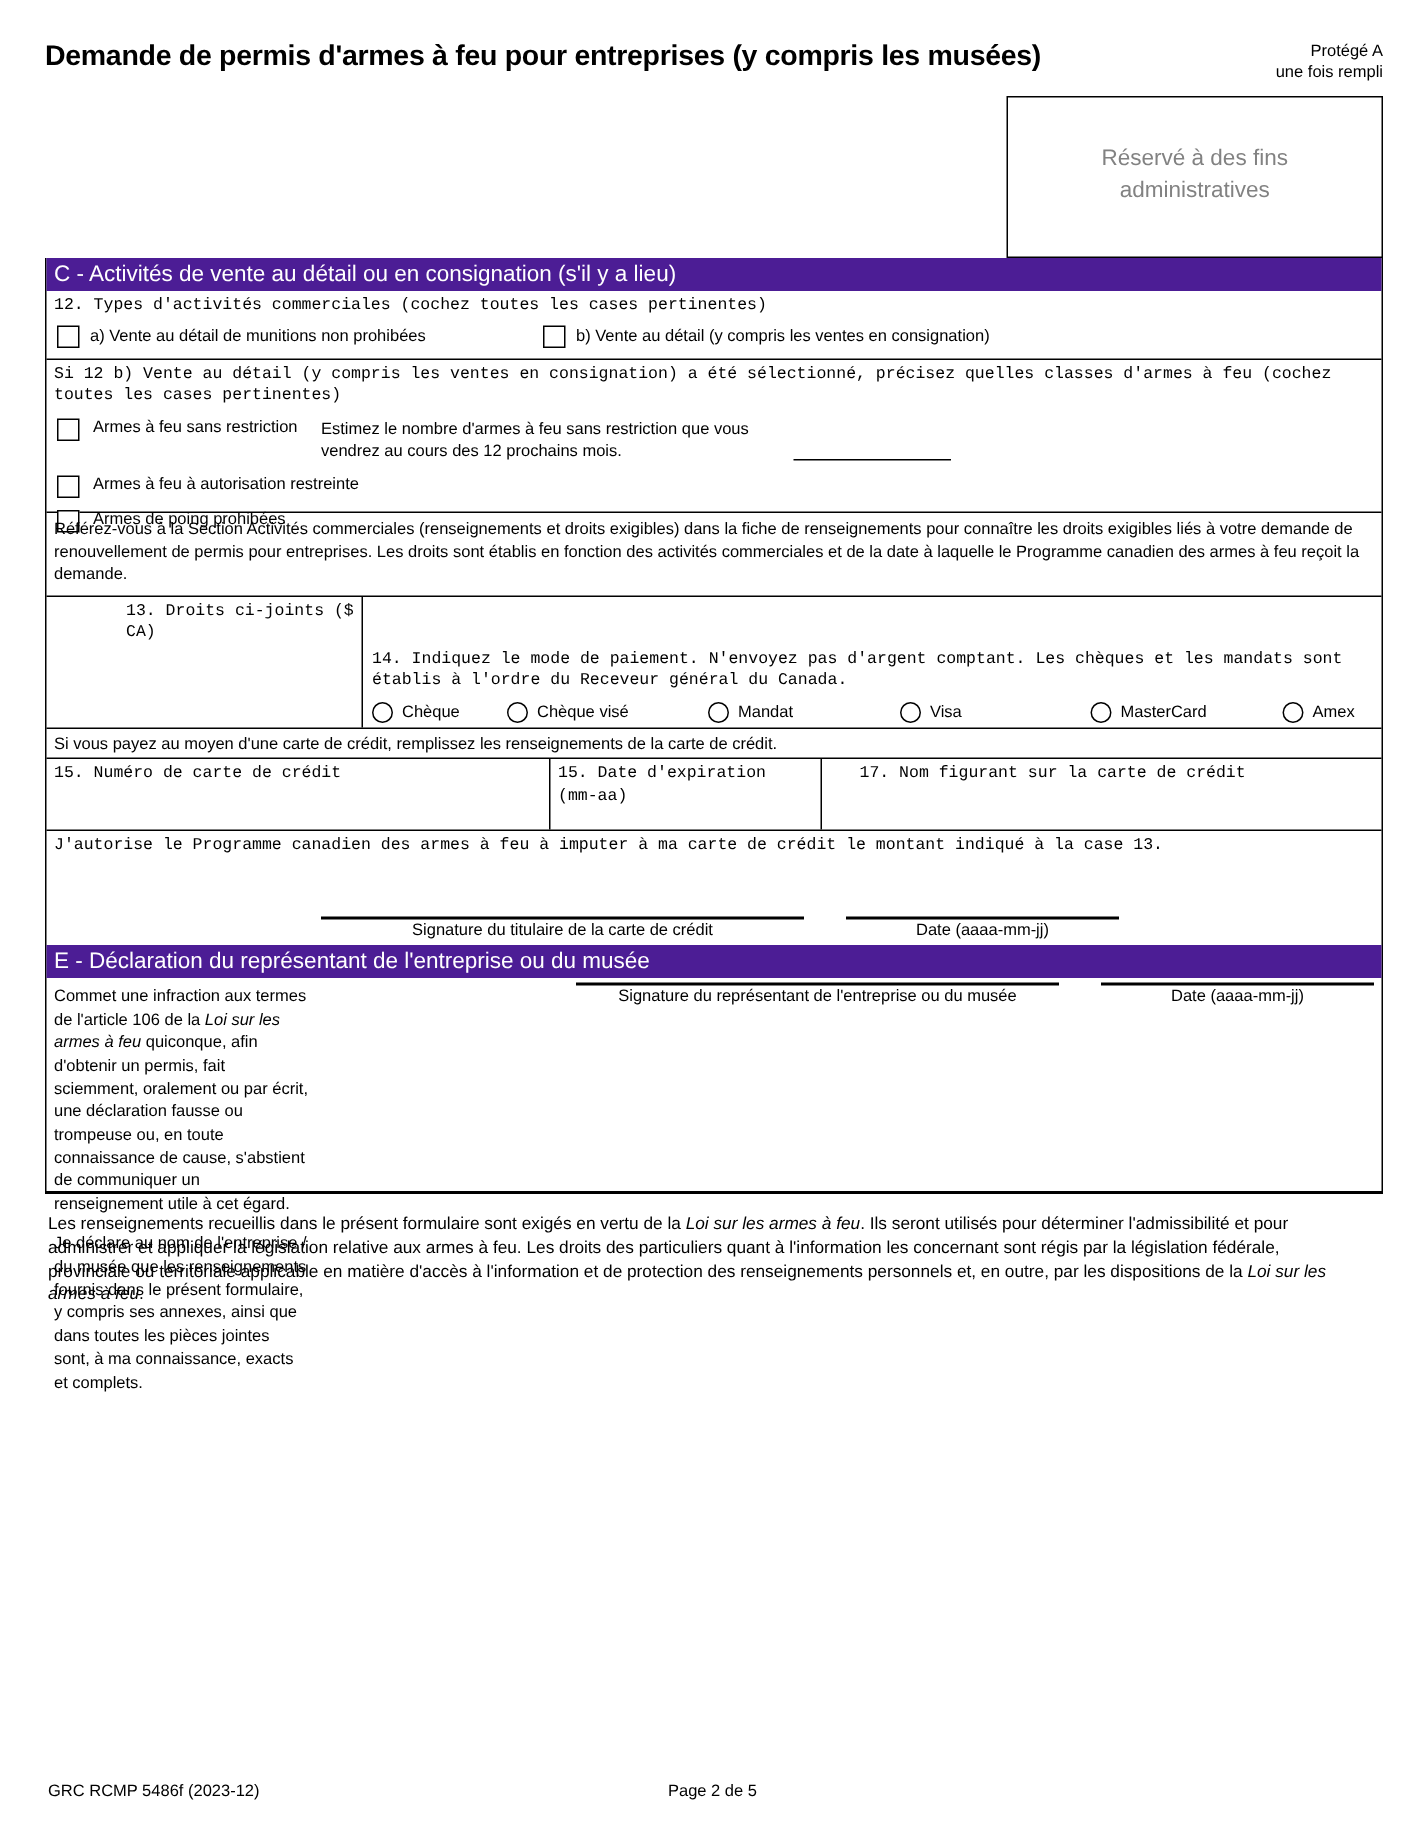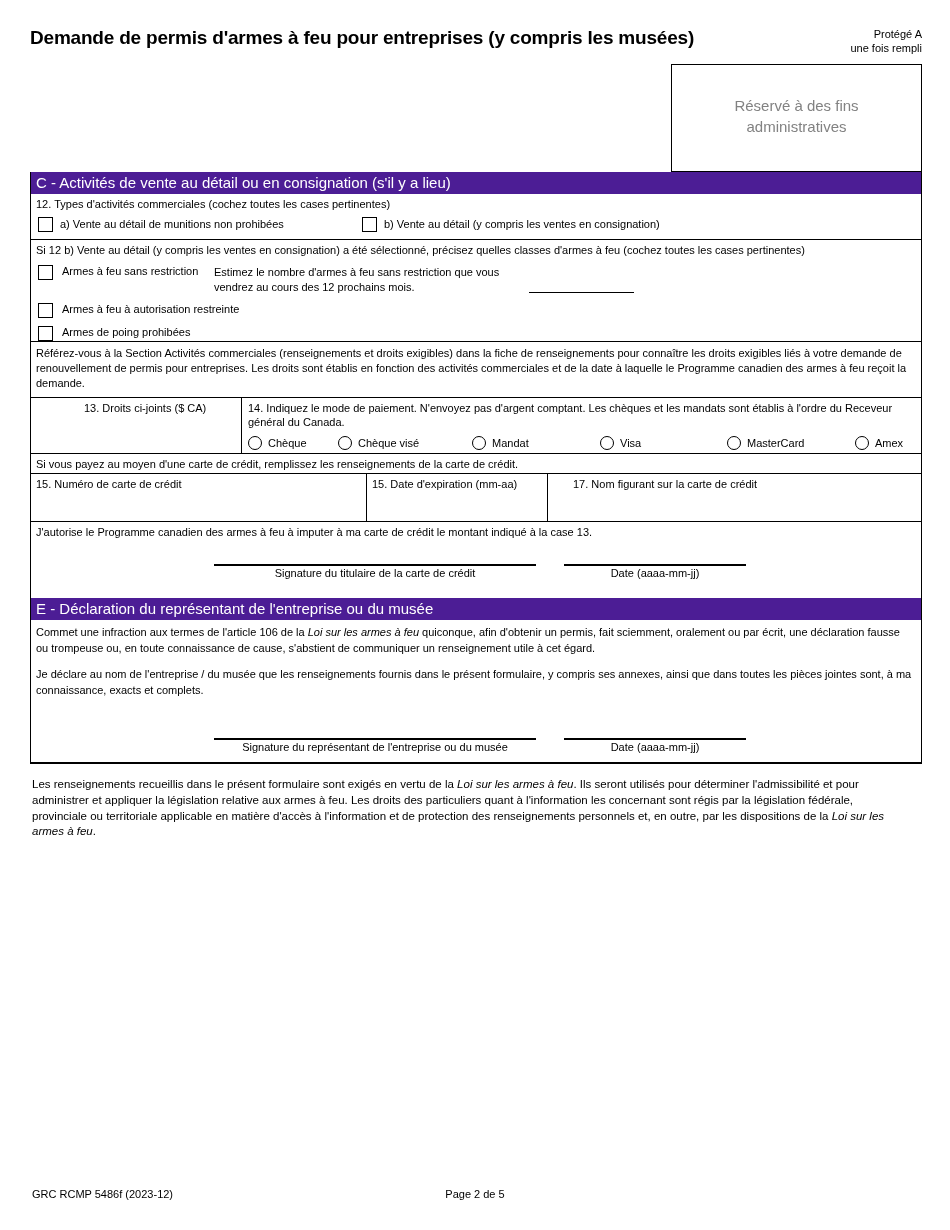--- a/index.html
+++ b/index.html
@@ -12,21 +12,21 @@
   .title{margin:0;font-size:19px;font-weight:700;line-height:24px;white-space:nowrap;letter-spacing:-0.2px;}
   .protege{font-size:11px;line-height:1.3;text-align:right;white-space:nowrap;padding-top:1px;}
   .adminwrap{display:flex;justify-content:flex-end;padding-right:28px;margin-top:8px;padding-left:16px;}
   .admin-box{box-sizing:border-box;width:251px;height:108px;border:1px solid #000;
     color:#828282;font-size:15px;text-align:center;padding-top:30px;}
   .admin-box span{display:inline-block;width:180px;line-height:1.45;}
   
   .form{margin:0 28px 0 30px;border-left:1px solid #000;border-right:1px solid #000;border-bottom:2px solid #000;}
   .section-bar{background:#4c1d95;color:#fff;font-size:15px;height:22px;line-height:21px;padding:0 5px;}
   .cell{border-bottom:1px solid #000;padding:3px 5px;box-sizing:border-box;}
-  .lbl{line-height:1.3;}
+  .lbl{line-height:1.3;font-family:Liberation Mono, monospace;}
   .cb{flex:none;display:inline-block;width:13px;height:13px;border:1.5px solid #000;background:#fff;}
   .radio{flex:none;display:inline-block;width:12px;height:12px;border:1.5px solid #000;border-radius:50%;background:#fff;}
   
   .q12{height:46px;}
   .q12opts{position:relative;height:20px;margin-top:6px;}
   .opt{position:absolute;top:0;display:flex;align-items:center;gap:7px;}
   .opt-a{left:2px;}
   .opt-b{left:326px;}
   
   .si12b{height:102px;}
@@ -35,40 +35,40 @@
   .classrow .cl{margin-left:9px;}
   .classrow1 .cl{width:152px;flex:none;}
   .estnote{width:302px;flex:none;line-height:1.35;}
   .estline{flex:none;width:105px;border-bottom:1.5px solid #000;height:14px;margin-left:13px;align-self:flex-end;margin-bottom:2px;}
   
   .dintro{min-height:53px;}
   .dintro p{margin:1px 0 2px;line-height:1.4;max-width:876px;}
   .feerow{display:flex;padding:0;min-height:55px;border-bottom:1px solid #000;}
   .fee-left{flex:none;width:163px;border-right:1px solid #000;padding:3px 5px;box-sizing:border-box;margin-left:48px;}
   .fee-right{flex:1;padding:3px 6px;}
-  .fee-right .lbl{max-width:700px;}
+  .fee-right .lbl{max-width:700px;margin-top:32px;}
   .payrow{display:flex;align-items:center;margin-top:7px;}
   .payitem{display:flex;align-items:center;gap:6px;flex:none;}
   .pw1{width:90px;}.pw2{width:134px;}.pw3{width:128px;}.pw4{width:127px;}.pw5{width:128px;}
   .creditnote{height:20px;padding-top:4px;}
   .cardrow{display:flex;padding:0;height:47px;border-bottom:1px solid #000;}
   .ccell{box-sizing:border-box;padding:3px 5px;border-right:1px solid #000;}
   .c15{width:336px;flex:none;}
   .c16{width:181px;flex:none;}
   .c17{flex:1;border-right:none;margin-left:20px;}
   
-  .auth{height:76px;display:flex;flex-direction:column;justify-content:space-between;padding-bottom:18px;border-bottom:none;}
+  .auth{height:76px;display:flex;flex-direction:column;justify-content:space-between;padding-bottom:3px;border-bottom:none;}
   .sigrow{display:flex;margin-left:178px;gap:28px;}
   .sigblock{text-align:center;}
   .sb1{width:322px;flex:none;}
   .sb2{width:182px;flex:none;}
   .sigline{border-top:2px solid #000;height:0;}
   .siglabel{margin-top:1px;line-height:1.25;}
   
-  .ecell{height:142px;display:flex;flex-direction:column;justify-content:space-between;border-bottom:none;padding-bottom:8px;}
+  .ecell{height:142px;display:flex;flex-direction:row;justify-content:space-between;border-bottom:none;padding-bottom:8px;}
   .ecell p{margin:2px 0 0;line-height:1.4;max-width:878px;}
   .ecell .p2{margin-top:11px;}
   
   .privacy{margin:13px 0 0 32px;width:858px;font-size:11.5px;line-height:1.36;}
   .footer{position:absolute;left:0;right:0;bottom:28px;height:14px;font-size:11px;}
   .fnum{position:absolute;left:32px;top:0;}
   .fpage{position:absolute;left:0;right:0;top:0;text-align:center;}
 </style>
 </head>
 <body>

